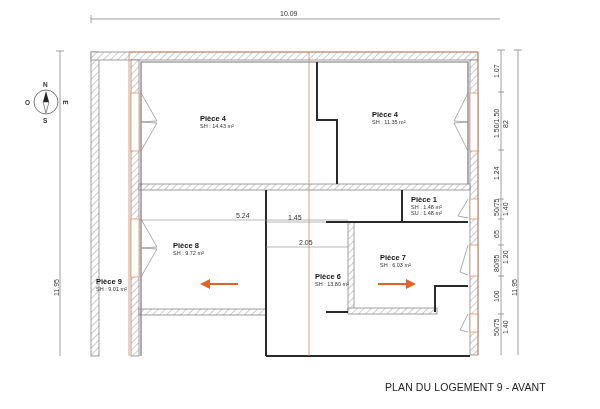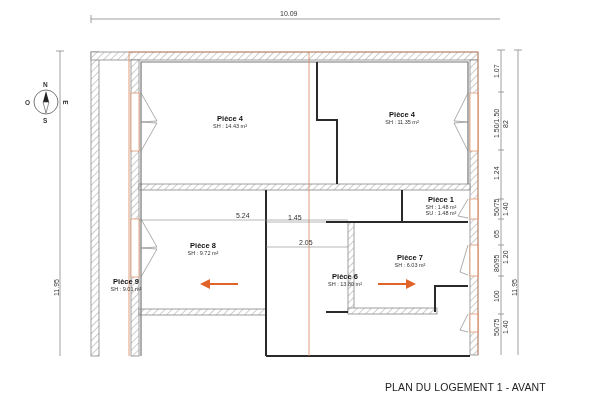--- a/index.html
+++ b/index.html
@@ -1,18 +1,18 @@
 <!DOCTYPE html>
 <html><head>
 <meta charset="utf-8">
 <style>
   html, body { margin:0; padding:0; background:#ffffff; }
   body { width:600px; height:409px; position:relative; overflow:hidden; font-family:"Liberation Sans", sans-serif; color:#222; }
   svg { position:absolute; left:0; top:0; }
-  .lbl { position:absolute; text-align:center; white-space:nowrap; }
+  .lbl { position:absolute; white-space:nowrap; }
   .room-name { font-weight:bold; font-size:7.5px; color:#111; }
   .room-area { font-size:5.5px; color:#333; }
   .dim { position:absolute; font-size:7px; color:#333; white-space:nowrap; }
   .vdim { position:absolute; font-size:7px; color:#333; white-space:nowrap; transform-origin:left top; transform:rotate(-90deg); }
   .title { position:absolute; left:385px; top:381px; font-size:10.5px; color:#222; letter-spacing:0.1px; }
   .compass-letter { position:absolute; font-size:6.5px; font-weight:bold; color:#333; }
 </style>
 </head>
 <body>
 
@@ -178,13 +178,13 @@
 </div>
 <div class="lbl" style="left:380px;top:253px;width:60px;">
   <div class="room-name">Pièce 7</div>
   <div class="room-area">SH : 6.03 m²</div>
 </div>
 <div class="lbl" style="left:96px;top:277px;width:60px;">
   <div class="room-name">Pièce 9</div>
   <div class="room-area">SH : 9.01 m²</div>
 </div>
 
-<div class="title">PLAN DU LOGEMENT 1 - AVANT</div>
+<div class="title">PLAN DU LOGEMENT 9 - AVANT</div>
 
 </body></html>

